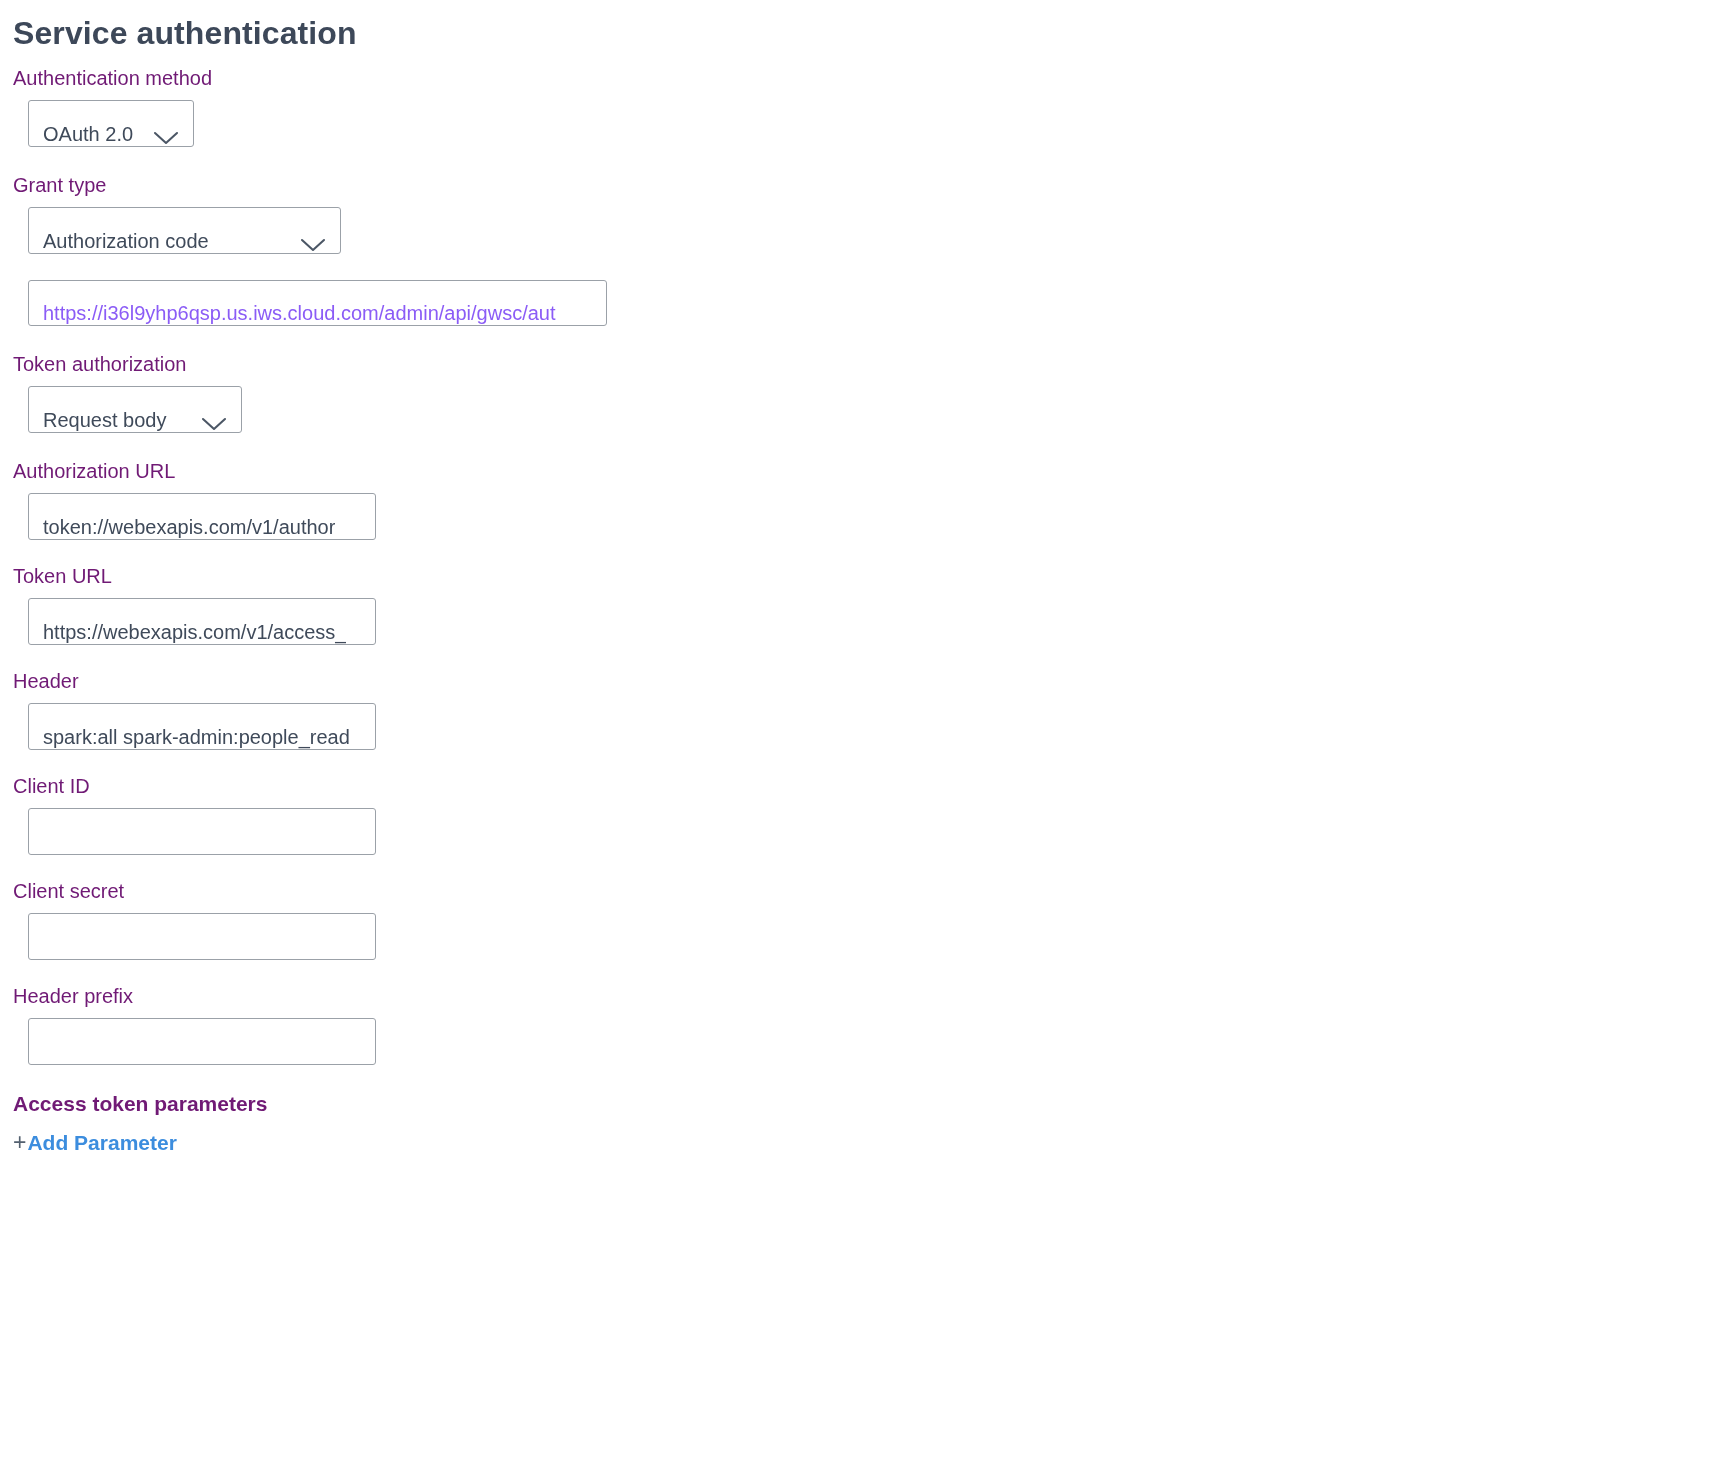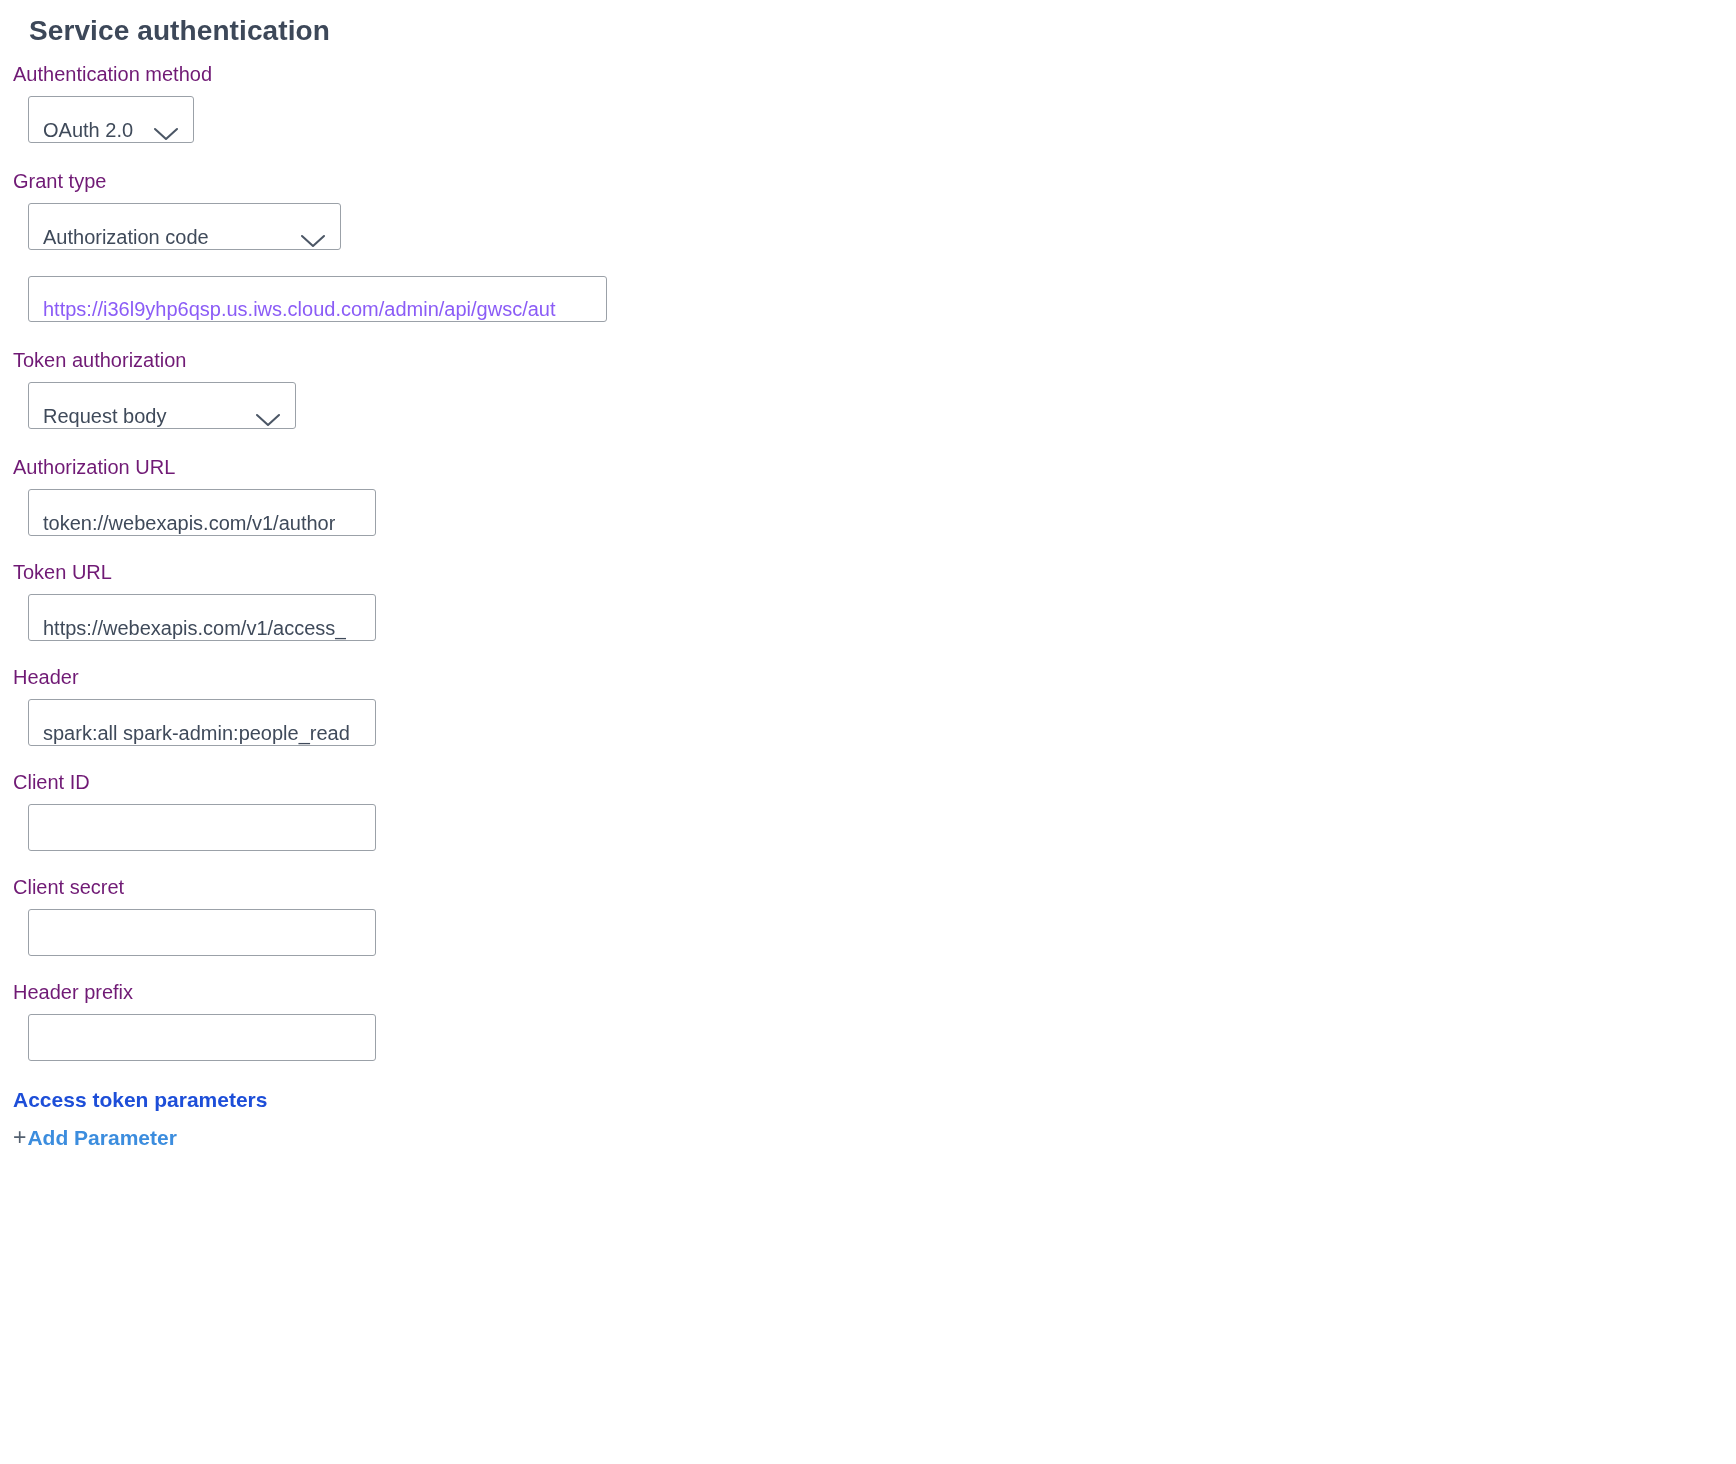--- a/index.html
+++ b/index.html
@@ -15,25 +15,25 @@
     -webkit-font-smoothing: antialiased;
     overflow: hidden;
   }
 
   .form-root {
     padding: 14px 0 0 13px;
     box-sizing: border-box;
   }
 
   .section-title {
-    font-size: 28px;
+    font-size: 32px;
     font-weight: bold;
     color: #3d4859;
     letter-spacing: 0.1px;
-    margin: 0 0 14px 16px;
+    margin: 0 0 14px 0;
     line-height: 1.2;
   }
 
   .field {
     margin-bottom: 0;
   }
 
   .field-label {
     font-size: 20px;
     font-weight: normal;
@@ -89,30 +89,30 @@
     color: #8b5cf6;
     white-space: nowrap;
     overflow: hidden;
     display: block;
   }
 
   
   .w-auth-method { width: 166px; }
   .w-grant-type  { width: 313px; gap: 25px; }
   .w-callback    { width: 579px; height: 46px; }
-  .w-token-auth  { width: 268px; }
+  .w-token-auth  { width: 214px; }
   .w-std         { width: 348px; }
 
   .gap-lg { height: 26px; }
   .gap-md { height: 24px; }
 
   .subsection-title {
     font-size: 21px;
     font-weight: bold;
-    color: #1d4ed8;
+    color: #701a75;
     margin: 0 0 12px 0;
     line-height: 1.2;
   }
 
   .add-link {
     display: inline-flex;
     align-items: baseline;
     font-size: 21px;
     font-weight: bold;
     cursor: pointer;

